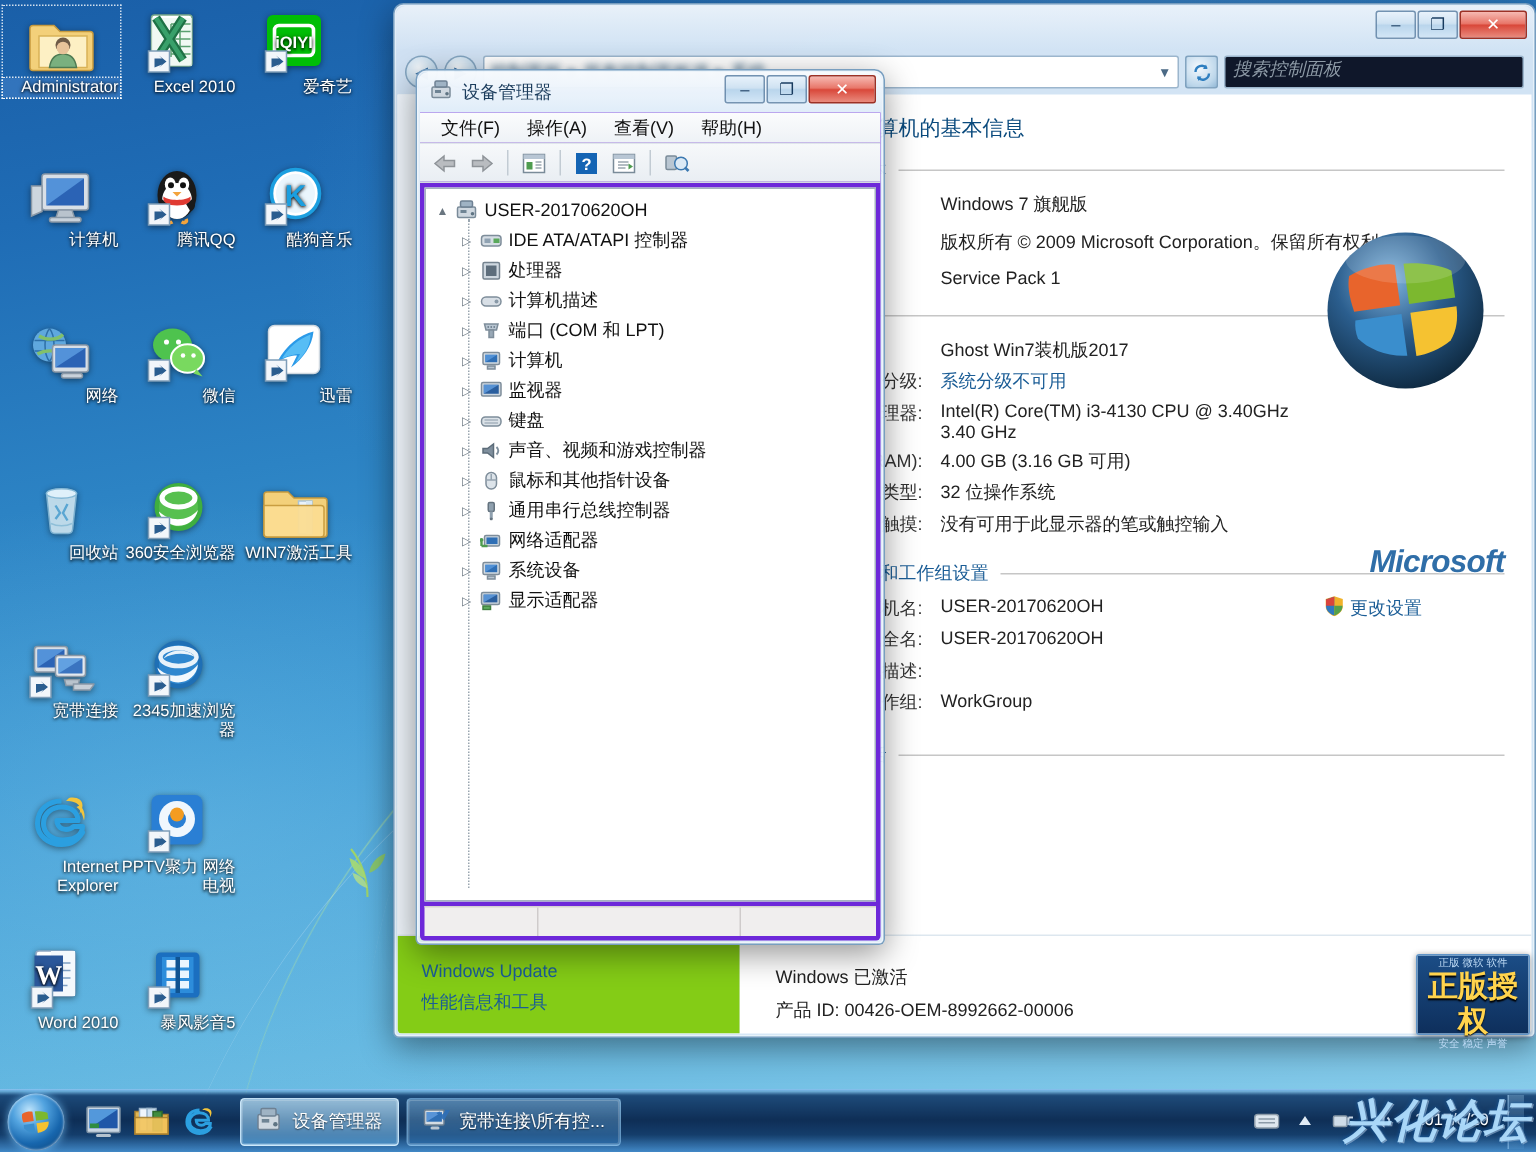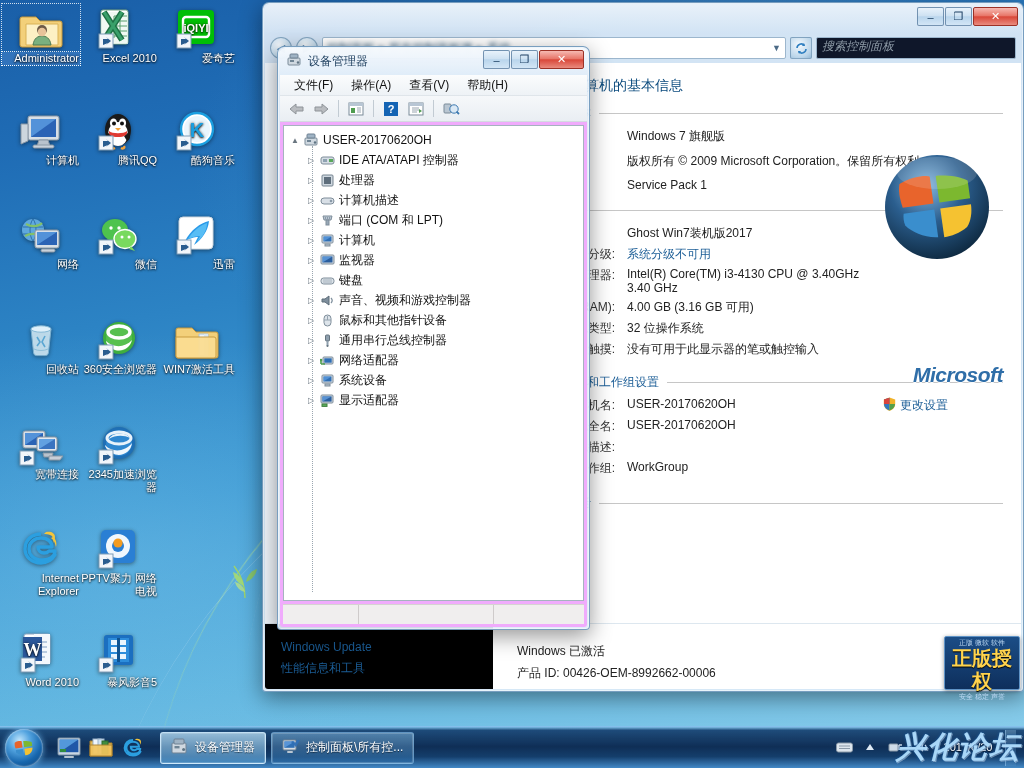--- a/index.html
+++ b/index.html
@@ -140,37 +140,37 @@
   #mslogo {
     position:absolute; right:18px; top:300px;
     font-family:"Liberation Sans", sans-serif; font-weight:bold; font-style:italic;
     font-size:21px; color:#2f6ea8; letter-spacing:-0.5px;
     text-shadow:0 1px 0 rgba(255,255,255,0.9);
   }
   #cp-bottom {
     position:absolute; left:0; right:0; bottom:0; height:66px;
     border-top:1px solid #dde7ef; display:flex;
   }
-  #cp-bottom .bl { width:228px; background:#000000; padding:10px 0 0 16px; }
+  #cp-bottom .bl { width:228px; background:#84cc16; padding:10px 0 0 16px; }
   #cp-bottom .bl .nav-link { color:#1b5d96; font-size:12px; margin:6px 0; cursor:pointer; }
   #cp-bottom .br { flex:1; padding:14px 0 0 24px; font-size:12px; color:#222; }
   #cp-bottom .br div { margin:5px 0; }
 
   
   #dm-window { left: 277px; top: 46px; width: 313px; height: 584px; }
   #dm-titlebar {
     position:absolute; left:1px; top:1px; right:1px; height:27px;
     display:flex; align-items:center; padding-left:8px; gap:6px;
     border-radius:6px 6px 0 0;
     background: linear-gradient(180deg, rgba(255,255,255,0.72), rgba(225,238,250,0.35));
   }
   #dm-title { font-size:12px; color:#1b3c5c; }
   #dm-body {
     position:absolute; left:2px; top:28px; right:2px; bottom:2px;
-    background:#f0abfc; border-radius:0 0 3px 3px; overflow:hidden;
+    background:#6d28d9; border-radius:0 0 3px 3px; overflow:hidden;
     display:flex; flex-direction:column;
   }
   #dm-menu {
     height:21px; display:flex; align-items:center; gap:2px; padding-left:6px;
     background:linear-gradient(180deg,#fbfcfd,#eef2f6);
     border-bottom:1px solid #dfe5ea; font-size:12px; color:#111;
   }
   #dm-menu .mi { padding:2px 8px; cursor:default; }
   #dm-toolbar {
     height:26px; display:flex; align-items:center; gap:3px; padding-left:5px;
@@ -1038,21 +1038,21 @@
       <div class="tbutton">
         <span>
           <svg width="18" height="17" viewBox="0 0 18 17">
             <rect x="1" y="2" width="13" height="10" rx="1" fill="#d4dce3" stroke="#6e8193"></rect>
             <rect x="2.4" y="3.4" width="10.2" height="6.4" fill="#2f6fb5"></rect>
             <path d="M2.4 3.4 L12.6 3.4 L2.4 9.8z" fill="#5f9bdd" opacity=".85"></path>
             <rect x="5" y="13" width="6" height="2" rx="1" fill="#b9c6d2"></rect>
             <path d="M9 4 l5 5 4-7 -3 0 -2 3 -2-2z" fill="#2f6fb5" opacity=".95"></path>
           </svg>
         </span>
-        <span>控制面板\所有控...</span>
+        <span>宽带连接\所有控...</span>
       </div>
     </div>
 
     <div id="tray">
       <div class="tri">
         <svg width="17" height="13" viewBox="0 0 17 13">
             <rect x="0.5" y="2" width="16" height="9" rx="2" fill="#dde6ee" stroke="#8b9aa8"></rect>
             <path d="M3 5 h11 M3 7.5 h11" stroke="#8b9aa8"></path>
           </svg>
       </div>

